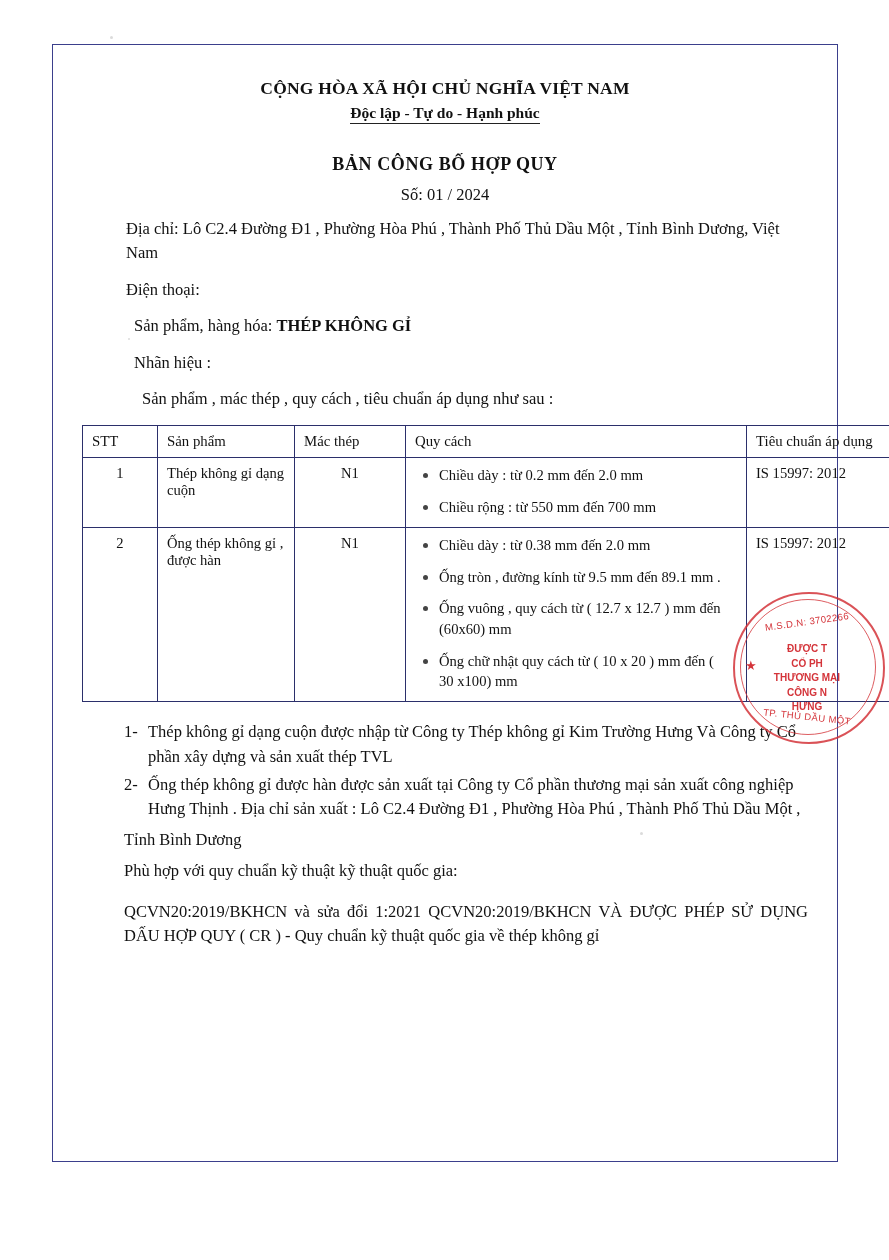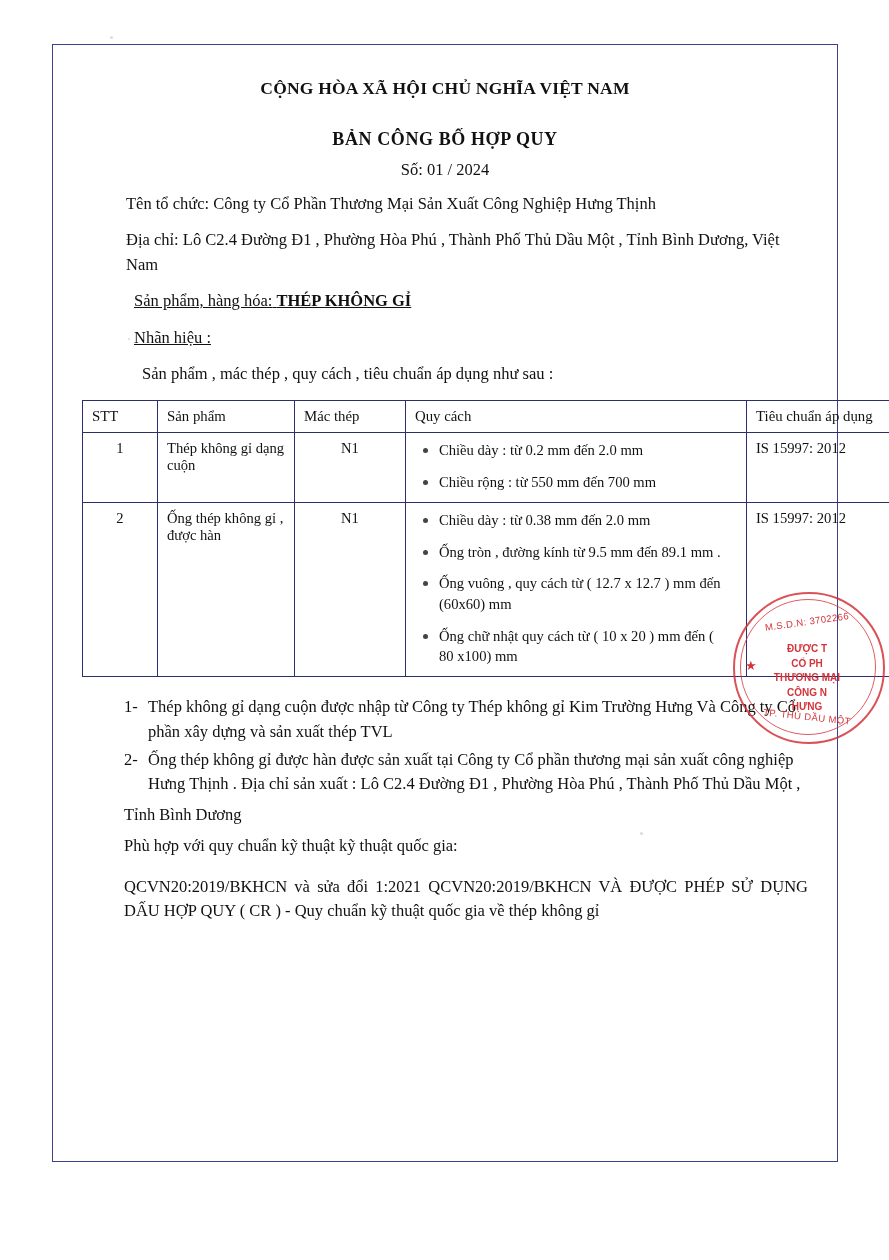--- a/index.html
+++ b/index.html
@@ -65,21 +65,21 @@
     font-size: 16.5px;
     margin-top: 10px;
   }
   .para {
     font-size: 16.5px;
     line-height: 1.48;
     margin-top: 12px;
     text-align: left;
   }
   .indent-1 { padding-left: 44px; }
-  .indent-2 { padding-left: 52px; text-decoration: underline; }
+  .indent-2 { padding-left: 52px; }
   .indent-3 { padding-left: 60px; }
   .bold { font-weight: bold; }
   .tbl {
     margin-top: 14px;
     border-collapse: collapse;
     width: 718px;
     font-size: 14.6px;
     table-layout: fixed;
   }
   .tbl th, .tbl td {
@@ -200,27 +200,28 @@
 <body>
 
 <div class="page">
 
   <div class="scan-frame"></div>
 
   <div class="content">
 
     <div class="ctr">
       <div class="nat-title">CỘNG HÒA XÃ HỘI CHỦ NGHĨA VIỆT NAM</div>
+      <div><span class="nat-sub">Độc lập - Tự do - Hạnh phúc</span></div>
     </div>
 
     <div class="ctr doc-title">BẢN CÔNG BỐ HỢP QUY</div>
     <div class="ctr doc-number">Số: 01 / 2024</div>
 
-    <div class="para indent-1">Tên tổ chức: Công ty Cổ Phần Thương Mại Sản Xuất Công Nghiệp Hưng Thịnh</div>
     <div class="para indent-1">Địa chỉ: Lô C2.4 Đường Đ1 , Phường Hòa Phú , Thành Phố Thủ Dầu Một , Tỉnh Bình Dương, Việt Nam</div>
+    <div class="para indent-1">Điện thoại:</div>
 
     <div class="para indent-2">
       <span>Sản phẩm, hàng hóa:</span>
       <span class="bold">THÉP KHÔNG GỈ</span>
     </div>
 
     <div class="para indent-2">Nhãn hiệu :</div>
     <div class="para indent-3">Sản phẩm , mác thép , quy cách , tiêu chuẩn áp dụng như sau :</div>
 
     <table class="tbl">
@@ -248,21 +249,21 @@
         </tr>
         <tr>
           <td class="c">2</td>
           <td class="just">Ống thép không gỉ , được hàn</td>
           <td class="c">N1</td>
           <td>
             <ul class="specs">
               <li>Chiều dày : từ 0.38 mm đến 2.0 mm</li>
               <li>Ống tròn , đường kính từ 9.5 mm đến 89.1 mm .</li>
               <li>Ống vuông , quy cách từ ( 12.7 x 12.7 ) mm đến (60x60) mm</li>
-              <li>Ống chữ nhật quy cách từ ( 10 x 20 ) mm đến ( 80 x100) mm</li>
+              <li>Ống chữ nhật quy cách từ ( 10 x 20 ) mm đến ( 30 x100) mm</li>
             </ul>
           </td>
           <td>IS 15997: 2012</td>
         </tr>
       </tbody>
     </table>
 
     <div class="notes">
       <div class="note-row">
         <div class="note-num">1-</div>

